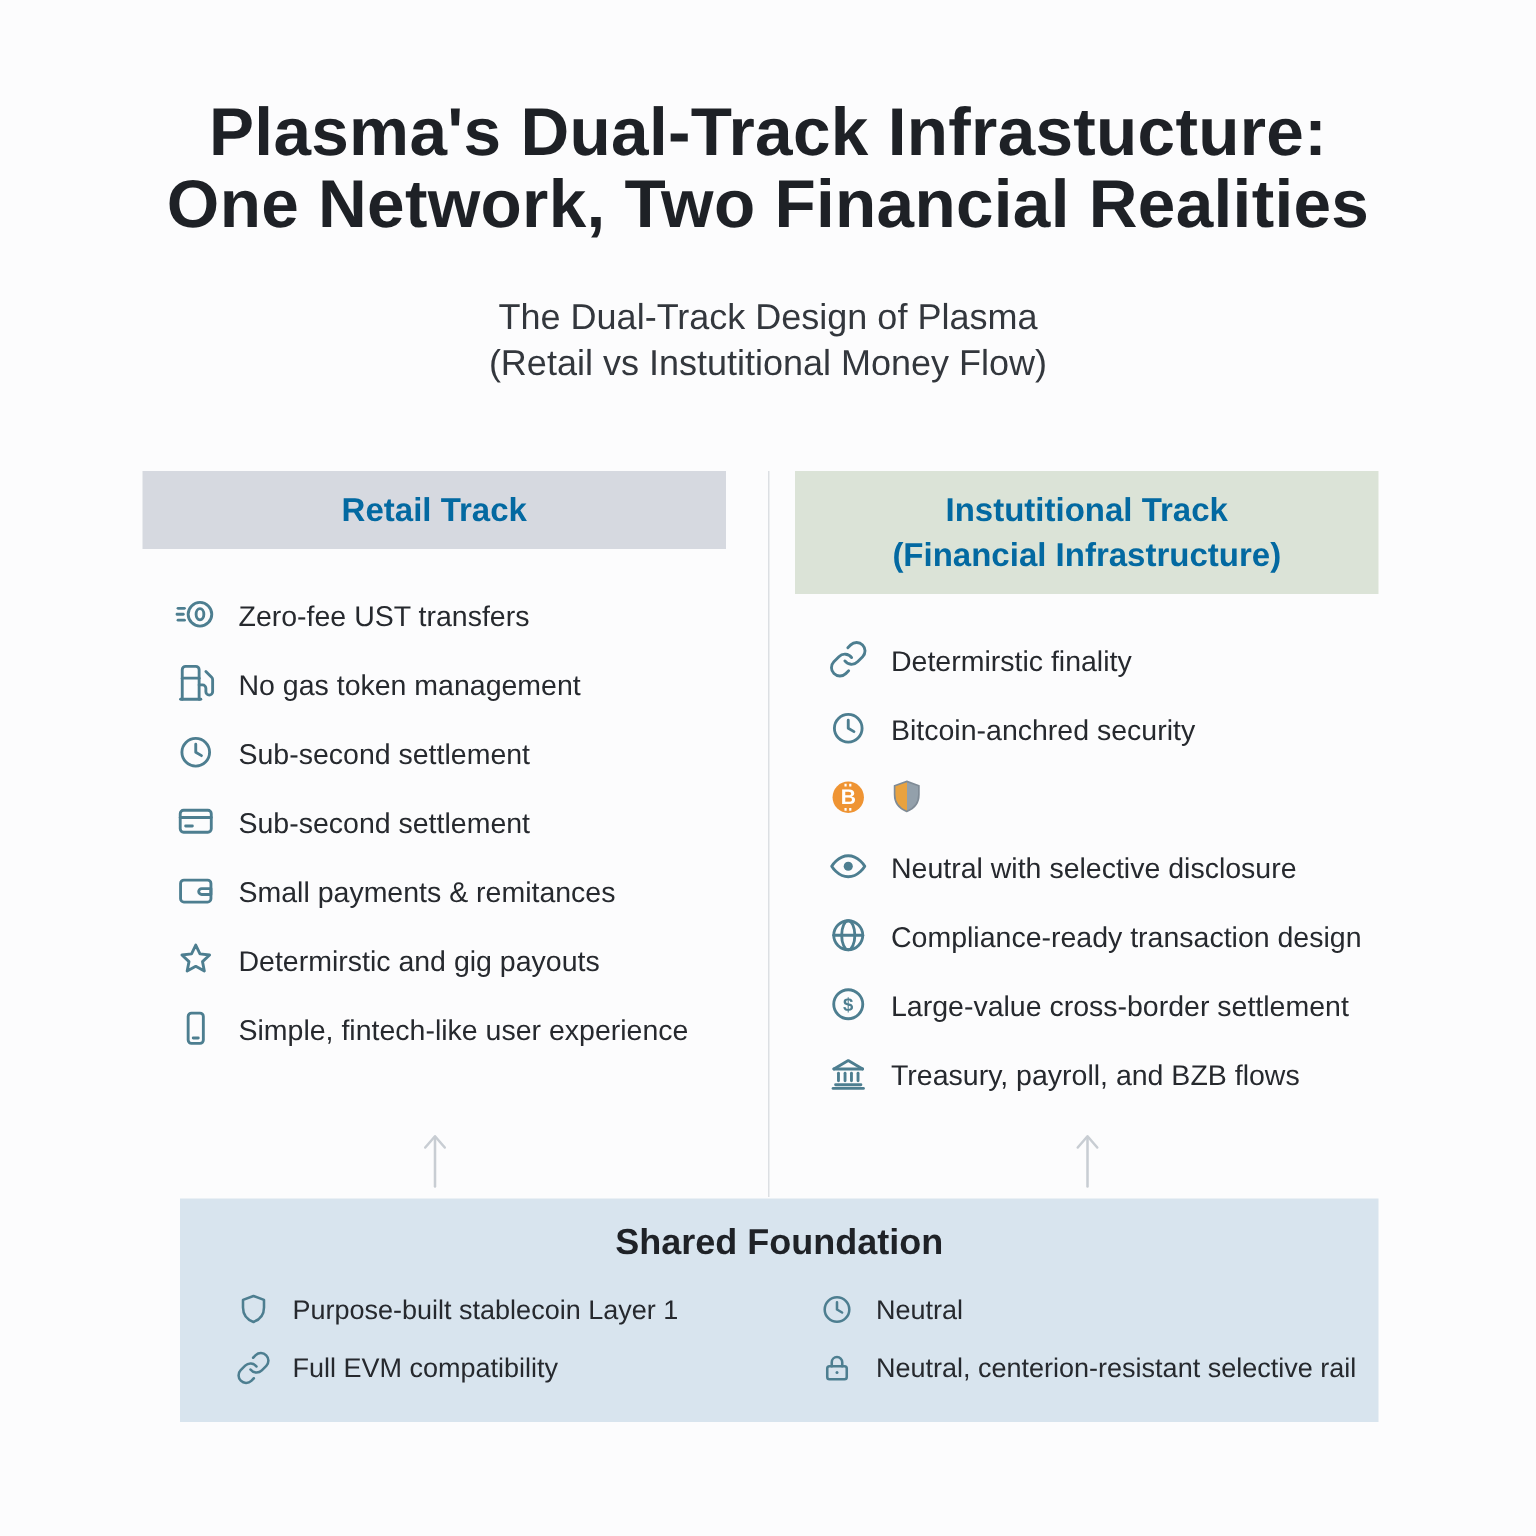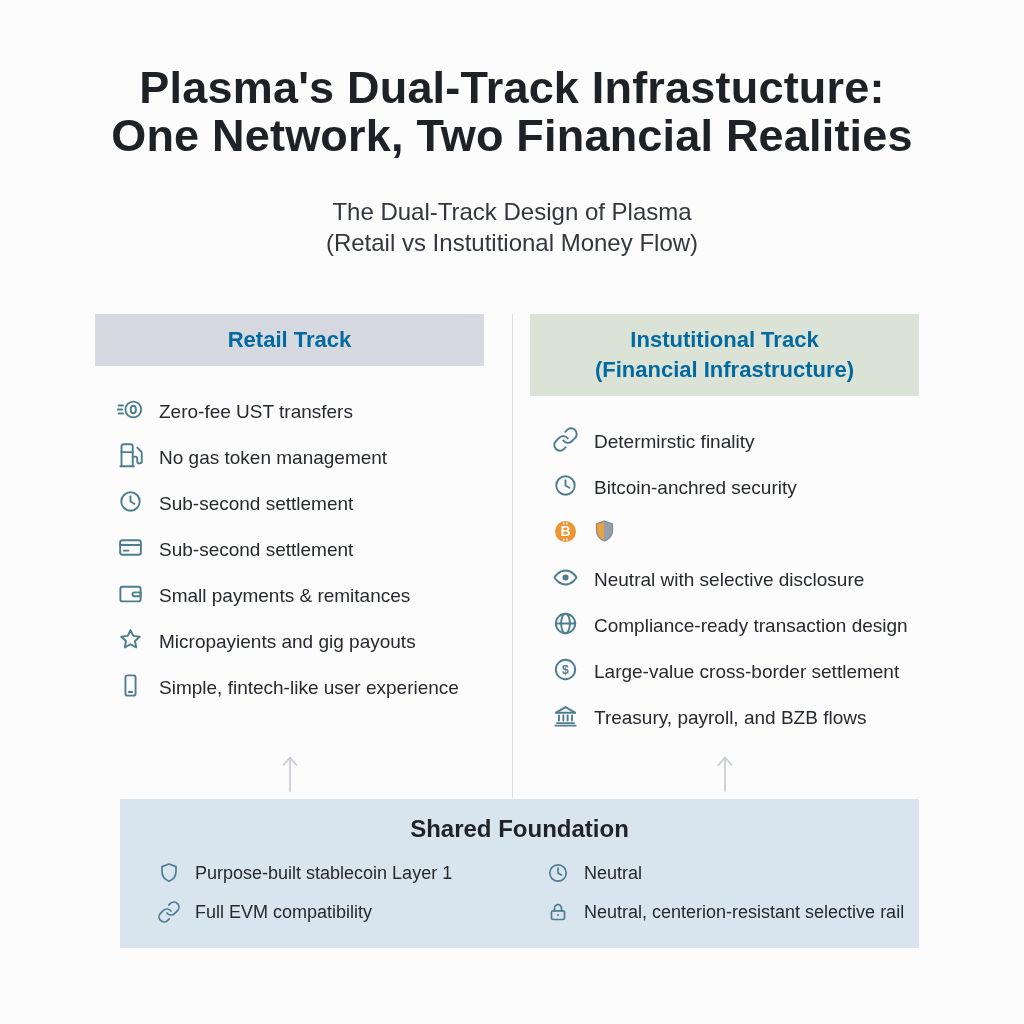--- a/index.html
+++ b/index.html
@@ -191,21 +191,21 @@
               </svg>
           </span>
           <span class="label">Small payments &amp; remitances</span>
         </li>
         <li class="item">
           <span class="icon">
             <svg viewBox="0 0 24 24">
                 <path class="s" d="M12 3.6l2.5 5.2 5.7.7-4.2 3.9 1.1 5.6-5.1-2.8-5.1 2.8 1.1-5.6-4.2-3.9 5.7-.7z"></path>
               </svg>
           </span>
-          <span class="label">Micropayients and gig payouts</span>
+          <span class="label">Determirstic and gig payouts</span>
         </li>
         <li class="item">
           <span class="icon">
             <svg viewBox="0 0 24 24">
                 <rect class="s" x="7.5" y="3" width="9" height="18" rx="2"></rect>
                 <line class="s" x1="10.5" y1="17.8" x2="13.5" y2="17.8"></line>
               </svg>
           </span>
           <span class="label">Simple, fintech-like user experience</span>
         </li>

